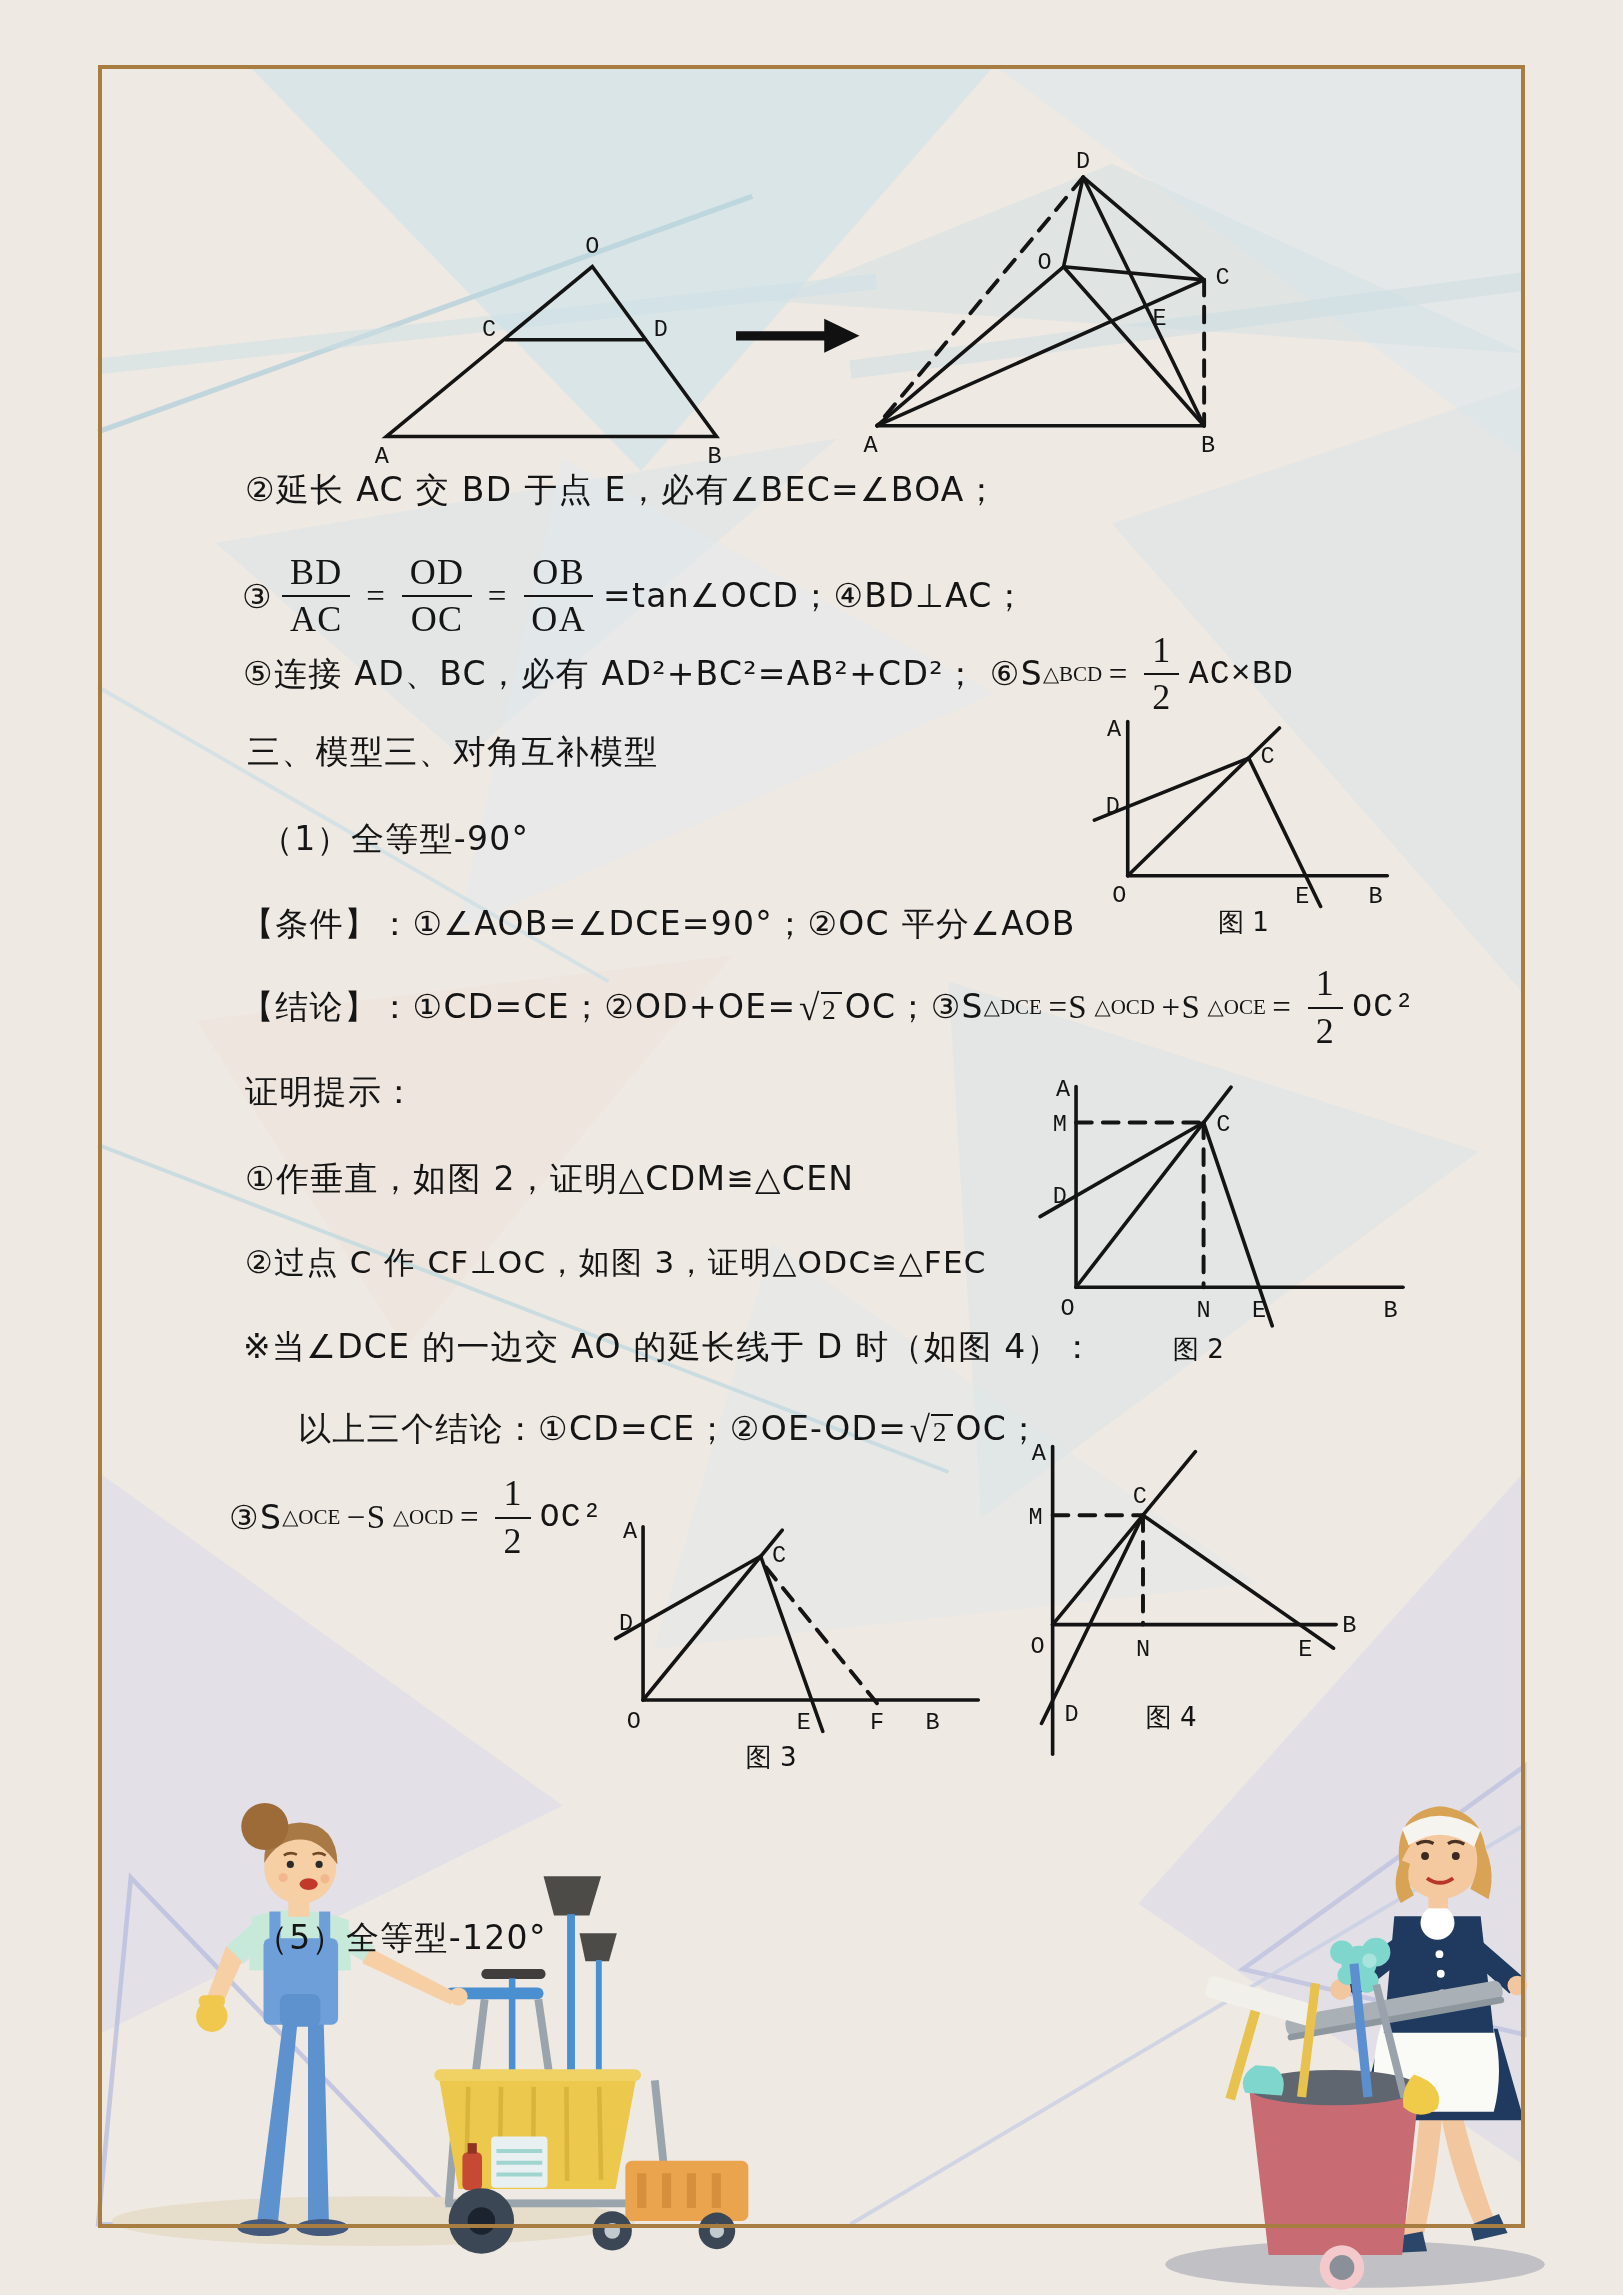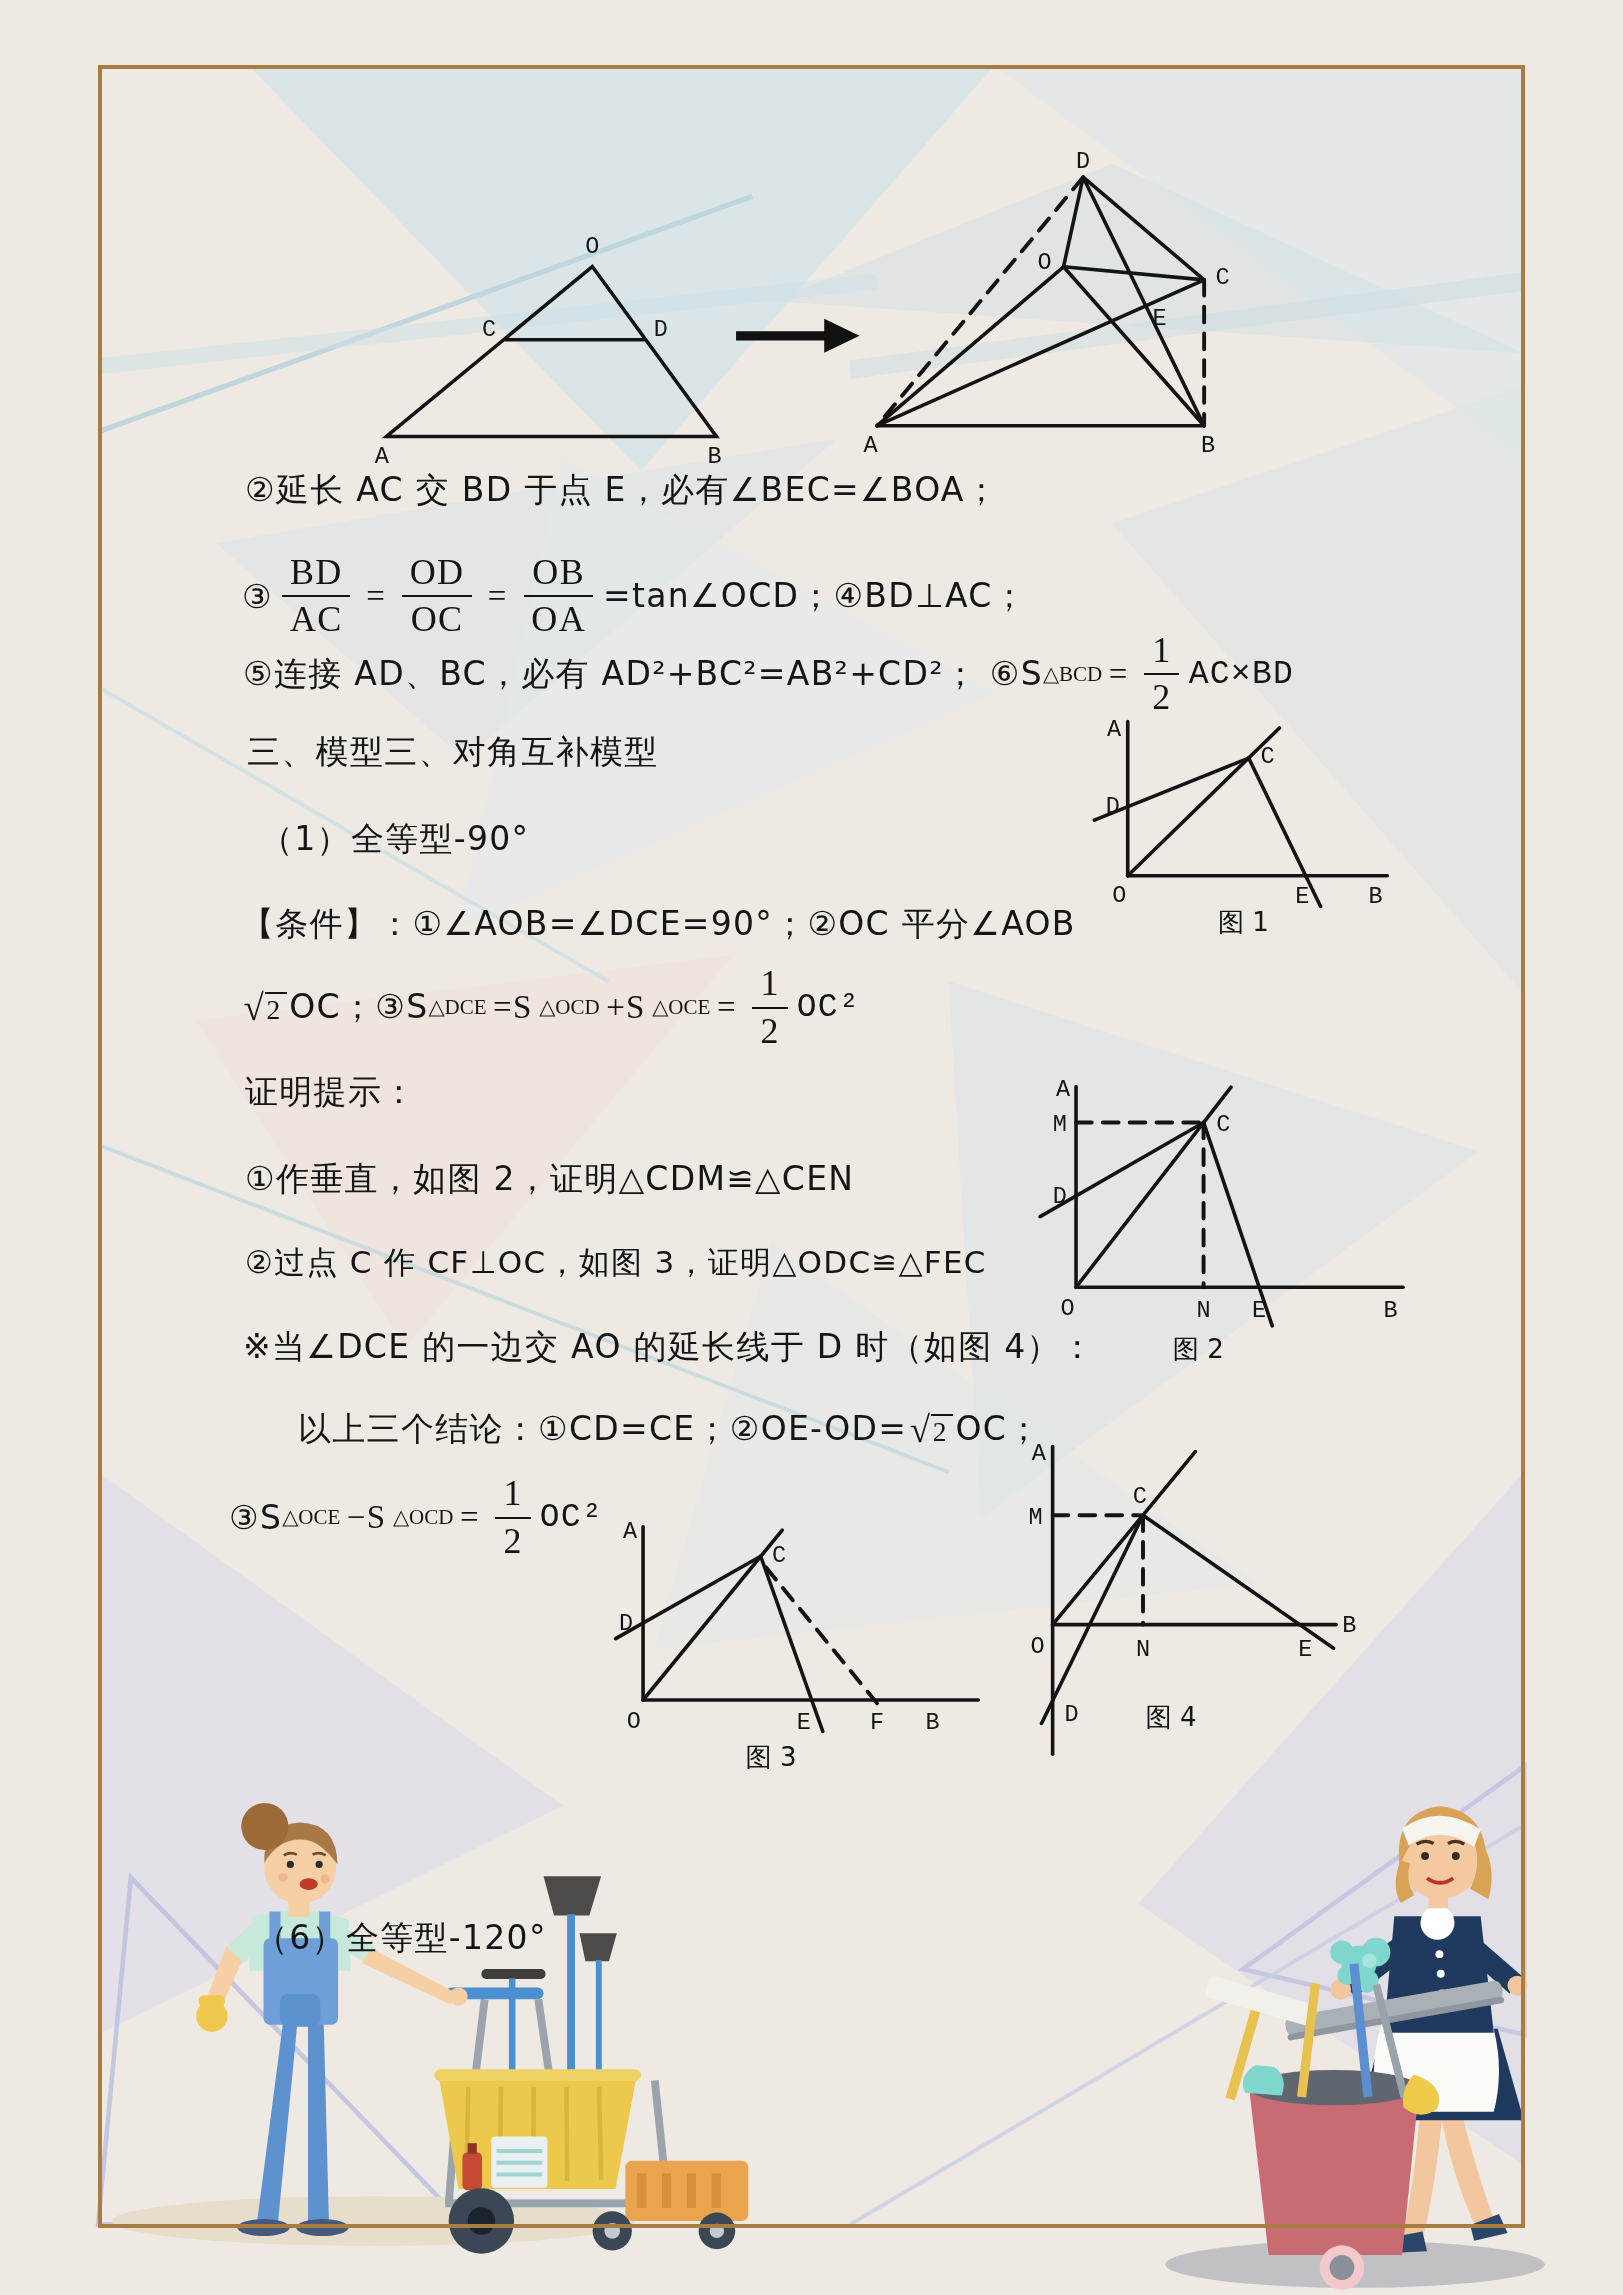--- a/index.html
+++ b/index.html
@@ -119,20 +119,21 @@
         <span class="fd">2</span>
       </span>
     <span class="mser">AC×BD</span>
   </div>
 
   <div class="txt" style="left:247px;top:730px">三、模型三、对角互补模型</div>
   <div class="txt" style="left:260px;top:817px">（1）全等型-90°</div>
   <div class="txt" style="left:241px;top:902px">【条件】：①∠AOB=∠DCE=90°；②OC 平分∠AOB</div>
 
   <div class="mrow" style="left:241px;top:952px;height:111px">
+    <span>【结论】：①CD=CE；②OD+OE=</span>
     <span class="sqrt">
         <span class="rad">√</span>
         <span class="sval">2</span>
       </span>
     <span>OC；③S</span>
       <sub class="tri">△DCE</sub>
     <span class="eqs">=S</span>
       <sub class="tri">△OCD</sub>
     <span class="eqs">+S</span>
       <sub class="tri">△OCE</sub>
@@ -234,21 +235,21 @@
     <text x="33" y="143" text-anchor="middle">M</text>
     <text x="36" y="340" text-anchor="middle">O</text>
     <text x="197" y="345" text-anchor="middle">N</text>
     <text x="512" y="308" text-anchor="middle">B</text>
     <text x="445" y="345" text-anchor="middle">E</text>
     <text x="192" y="112" text-anchor="middle">C</text>
     <text x="88" y="445" text-anchor="middle">D</text>
     <text x="240" y="452" text-anchor="middle" class="cn">图 4</text>
   </svg>
 
-  <div class="txt" style="left:255px;top:1916px">（6）全等型-120°</div>
+  <div class="txt" style="left:255px;top:1916px">（5）全等型-120°</div>
 
   <svg class="cartoon" style="left:92px;top:1799px" width="661" height="458" viewBox="0 0 1010 700">
     <ellipse cx="430" cy="645" rx="400" ry="38" fill="#e7ddcb"></ellipse>
 
     <rect x="540" y="288" width="150" height="18" rx="9" fill="#4a8fd0"></rect>
     <path d="M600 306 L585 430 M682 306 L700 430" stroke="#9aa4ad" stroke-width="12" fill="none"></path>
     <path d="M560 430 L545 620 M860 430 L880 620" stroke="#9aa4ad" stroke-width="12" fill="none"></path>
     <rect x="540" y="612" width="350" height="12" fill="#9aa4ad"></rect>
 
     <path d="M690 118 L778 118 L760 178 L706 178 Z" fill="#4c4b48"></path>

